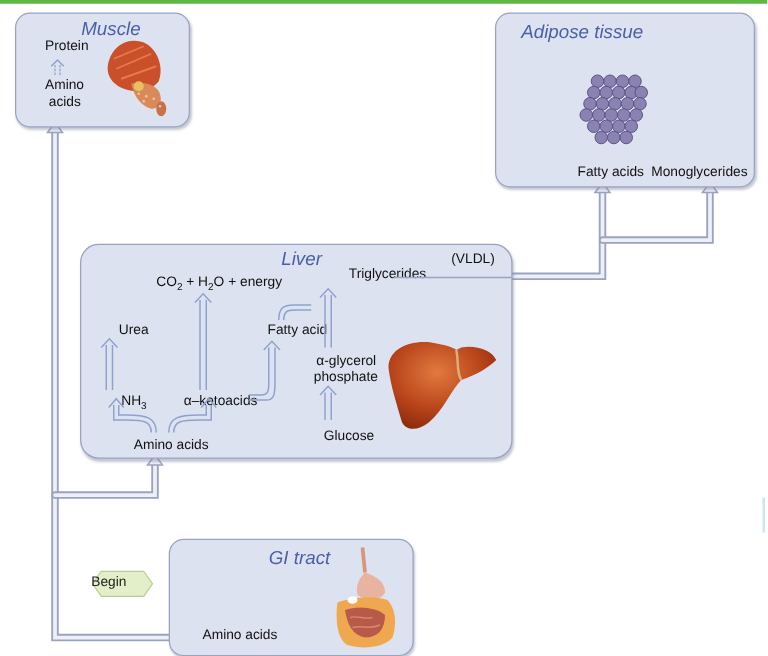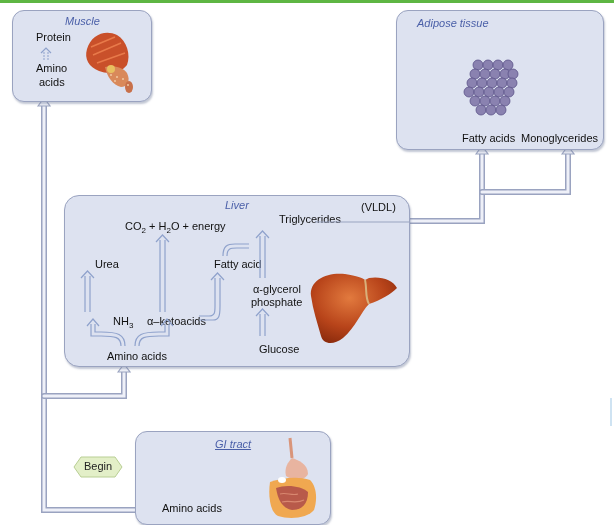--- a/index.html
+++ b/index.html
@@ -1,27 +1,27 @@
 <!DOCTYPE html>
 <html><head>
 <meta charset="utf-8">
 <style>
   html, body { margin:0; padding:0; }
   body { width:614px; height:525px; position:relative; background:#ffffff; overflow:hidden;
          font-family:"Liberation Sans", sans-serif; color:#111; }
   .topbar { position:absolute; left:0; top:0; width:614px; height:3px; background:#5eb643; }
   .box { position:absolute; background:#dde2f0; border:1.5px solid #9aa3c0; border-radius:12px;
          box-shadow:1px 2px 2px rgba(120,130,160,0.45); }
-  .title { position:absolute; font-style:italic; color:#4a5fa8; font-size:11px; }
+  .title { position:absolute; font-style:italic; color:#4a5fa8; font-size:15px; }
   .lbl { position:absolute; font-size:11px; color:#111; white-space:nowrap;padding-left:12px; }
   .lbl sub { font-size:8px; }
   svg.conn { position:absolute; left:0; top:0; }
   .begin { position:absolute; left:73px; top:456px; width:50px; height:22px; }
   .begin svg { position:absolute; left:0; top:0; }
-  .begin span { position:absolute; left:0; width:50px; top:4px; text-align:center; font-size:11px; color:#222; }
+  .begin span { position:absolute; left:0; width:50px; top:4px; font-size:11px; color:#222; }
   .rmark { position:absolute; left:610px; top:398px; width:2px; height:28px; background:#cfe3f2; }
 </style>
 </head>
 <body>
 
 <div class="topbar"></div>
 
 <svg class="conn" width="614" height="525">
   <g fill="none" stroke-linecap="round">
 
@@ -109,21 +109,21 @@
 
 <div class="box" style="left:64px;top:195px;width:344px;height:170px;border-radius:15px;">
   <div class="title" style="left:160px;top:3px;">Liver</div>
   <div class="lbl" style="left:260px;top:5px;margin-left:24px;">(VLDL)</div>
   <div class="lbl" style="left:170px;top:17px;margin-left:32px;">Triglycerides</div>
   <div class="lbl" style="left:48px;top:24px;">
     <span>CO</span><sub>2</sub><span> + H</span><sub>2</sub><span>O + energy</span>
   </div>
   <div class="lbl" style="left:18px;top:62px;">Urea</div>
   <div class="lbl" style="left:137px;top:62px;">Fatty acid</div>
-  <div class="lbl" style="left:20px;top:119px;margin-left:16px;">
+  <div class="lbl" style="left:20px;top:119px;">
     <span>NH</span><sub>3</sub>
   </div>
   <div class="lbl" style="left:70px;top:119px;">α–ketoacids</div>
   <div class="lbl" style="left:176px;top:87px;">α-glycerol</div>
   <div class="lbl" style="left:174px;top:100px;">phosphate</div>
   <div class="lbl" style="left:182px;top:147px;">Glucose</div>
   <div class="lbl" style="left:30px;top:154px;">Amino acids</div>
 
   <svg style="position:absolute;left:0;top:0;" width="344" height="170">
     <g fill="none" stroke="#8fa2cc" stroke-width="1.2">
@@ -159,21 +159,21 @@
           <stop offset="0.6" stop-color="#b8441a"></stop>
           <stop offset="1" stop-color="#8a2a0c"></stop>
       </radialGradient>
     </defs>
     <path d="M6,30 C4,14 22,6 40,8 C52,10 58,12 60,14 L64,12 C76,10 88,14 92,22 C86,28 76,34 64,38 C56,46 50,62 38,72 C28,80 18,78 16,70 C12,56 8,44 6,30 Z" fill="url(#lg)"></path>
     <path d="M60,14 C62,22 60,32 64,38" stroke="#d9b07a" stroke-width="2" fill="none"></path>
   </svg>
 </div>
 
 <div class="box" style="left:135px;top:431px;width:194px;height:92px;">
-  <div class="title" style="left:79px;top:6px;text-decoration:underline;">GI tract</div>
+  <div class="title" style="left:79px;top:6px;">GI tract</div>
   <div class="lbl" style="left:14px;top:70px;">Amino acids</div>
   <svg style="position:absolute;left:128px;top:4px;" width="58" height="86">
     <path d="M26,2 L28,22" stroke="#d9957a" stroke-width="3" fill="none"></path>
     <path d="M28,22 C34,24 44,28 44,38 C40,46 28,44 22,40 C20,32 24,26 28,22 Z" fill="#e8b4a0"></path>
     <path d="M6,46 C4,60 6,76 14,80 C26,84 44,82 50,74 C54,62 52,50 46,44 C34,40 18,42 6,46 Z" fill="#f0a850"></path>
     <path d="M12,52 C14,64 18,72 28,74 C38,74 44,68 44,56 C38,50 22,48 12,52 Z" fill="#b85a4a"></path>
     <path d="M16,58 C22,56 28,60 34,58 M18,66 C26,64 32,68 40,64" stroke="#d98870" stroke-width="1.2" fill="none"></path>
     <ellipse cx="18" cy="44" rx="4" ry="3" fill="#ffffff"></ellipse>
   </svg>
 </div>

